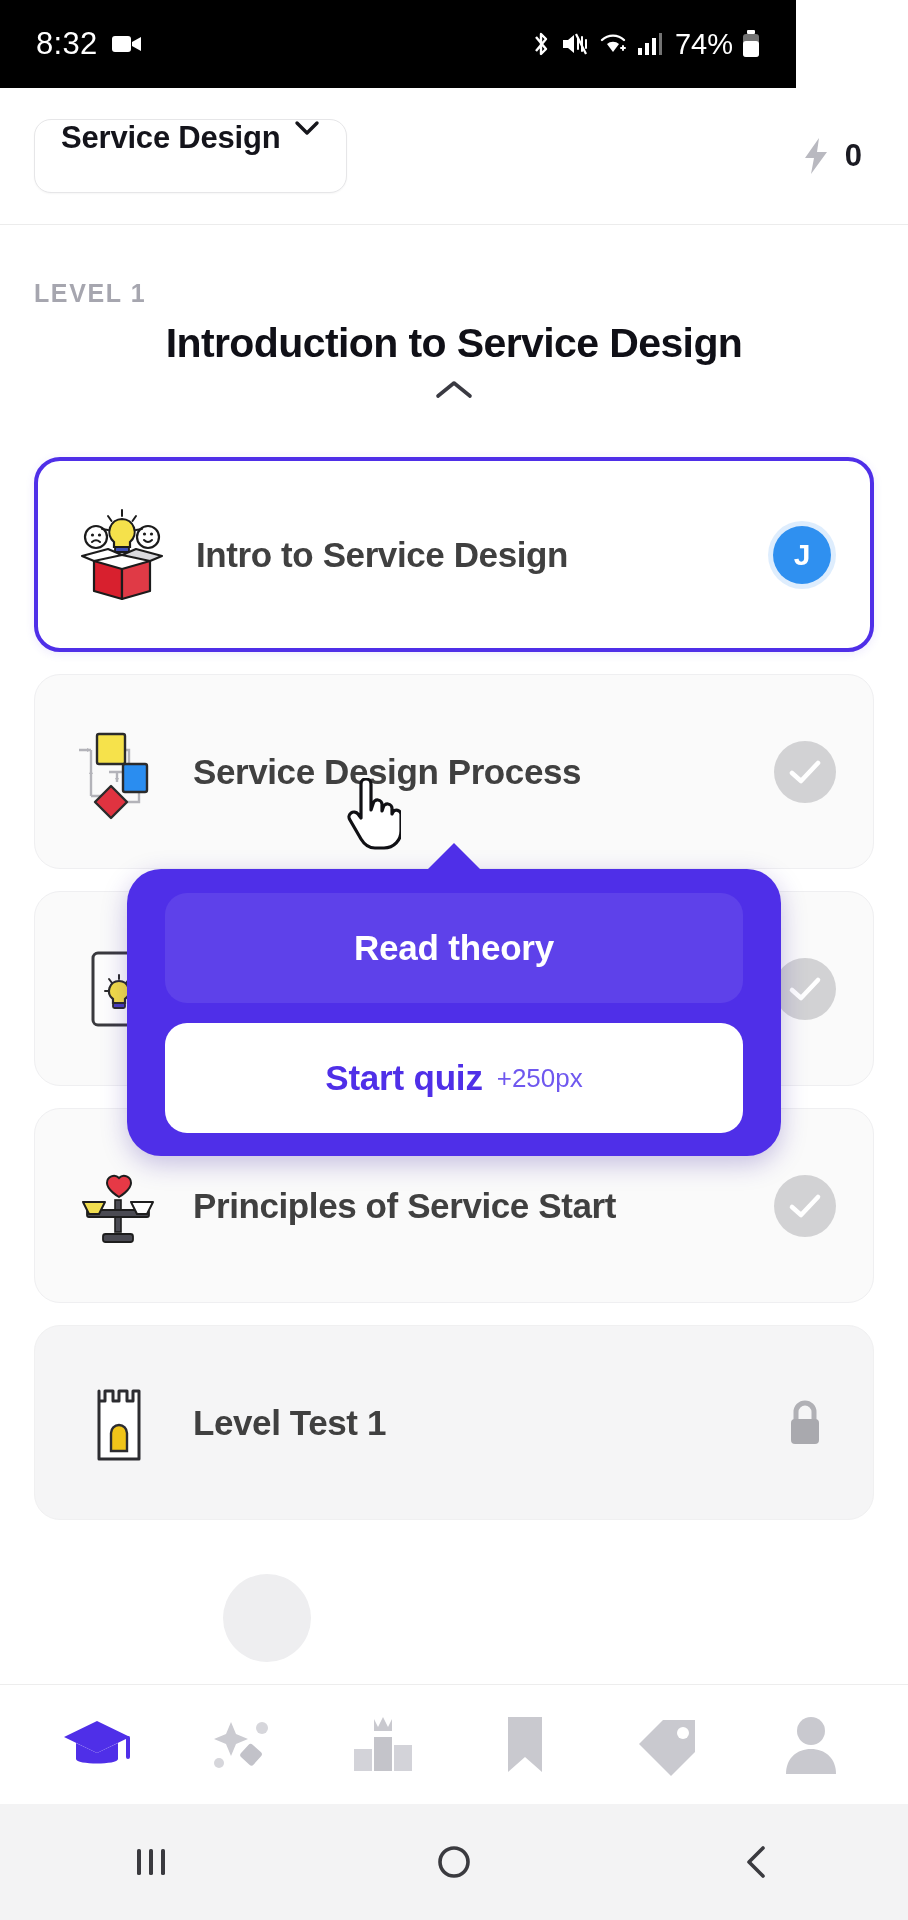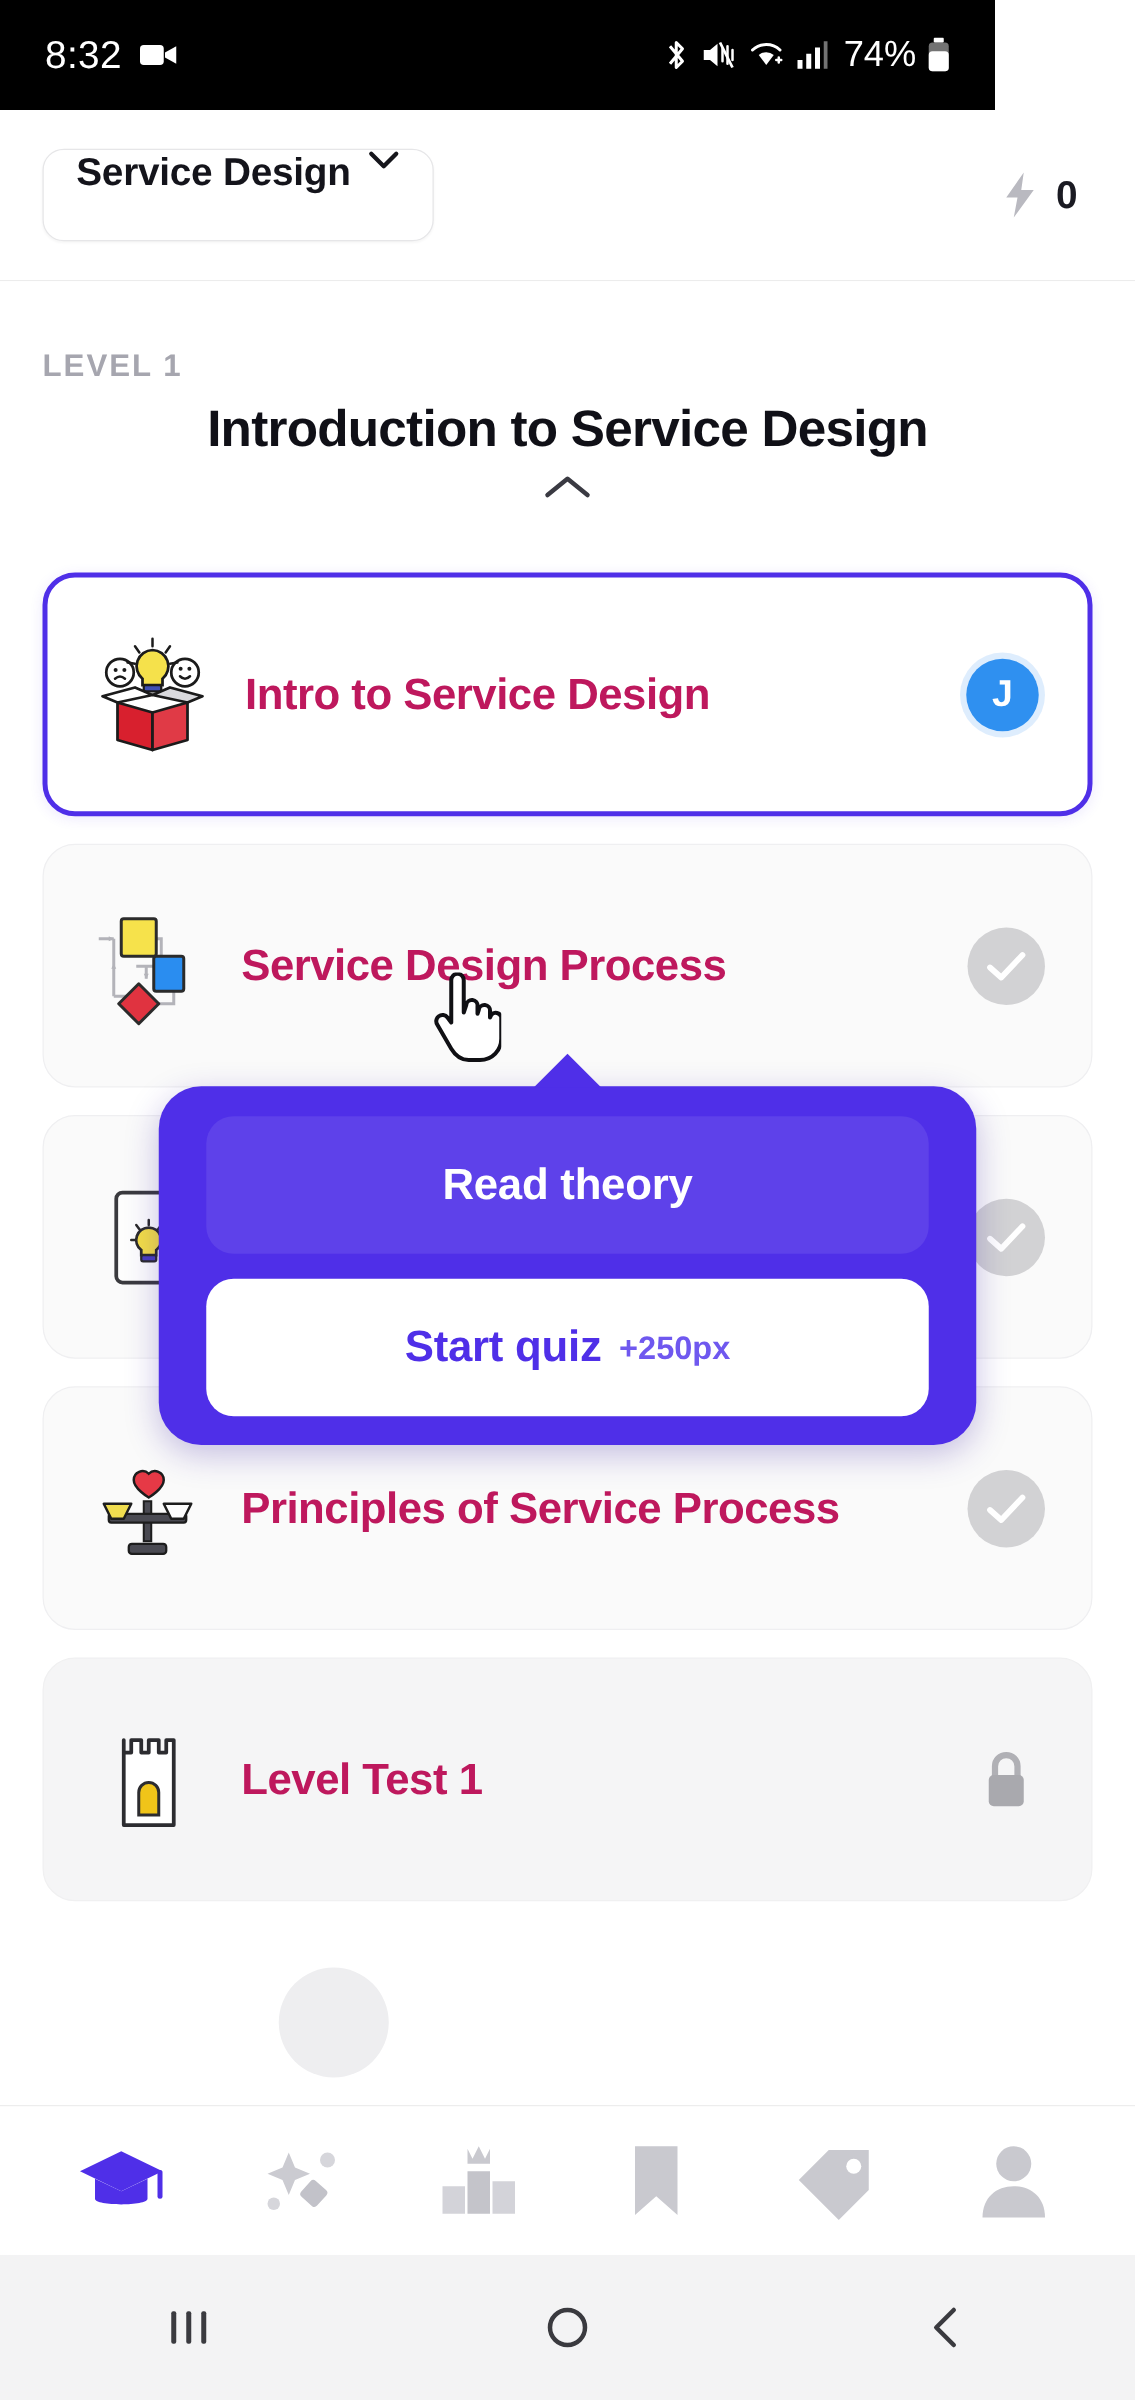--- a/index.html
+++ b/index.html
@@ -75,21 +75,21 @@
   }
   .card.active {
     background:#fff;
     border:4px solid #4f2fe8;
     box-shadow:0 2px 10px rgba(79,47,232,.10);
   }
   .card.locked { background:#f5f5f6; border-color:#f0f0f1; }
   .card-ico { width:104px; flex:0 0 104px; display:flex; align-items:center; justify-content:center; }
   .card-title {
     flex:1 1 auto; margin-left:22px;
-    font-size:35px; font-weight:700; color:#be185d; letter-spacing:-.4px;
+    font-size:35px; font-weight:700; color:#404040; letter-spacing:-.4px;
   }
   .card-right { flex:0 0 auto; width:72px; display:flex; align-items:center; justify-content:center; }
 
   .avatar {
     width:58px; height:58px; border-radius:50%;
     background:#2f90f0; color:#fff;
     display:flex; align-items:center; justify-content:center;
     font-size:30px; font-weight:700;
     box-shadow:0 0 0 5px rgba(47,144,240,.16);
   }
@@ -114,21 +114,21 @@
   }
   .pbtn {
     height:110px; border-radius:22px;
     display:flex; align-items:center; justify-content:center;
     gap:14px;
   }
   .pbtn.primary { background:#5e41ea; margin-bottom:20px; }
   .pbtn.primary .t { color:#fff; font-size:35px; font-weight:700; letter-spacing:-.2px; }
   .pbtn.secondary { background:#ffffff; }
   .pbtn.secondary .t { color:#4f2fe8; font-size:35px; font-weight:700; letter-spacing:-.2px; }
-  .pbtn.secondary .sub { color:#6f58ef; font-size:26px; font-weight:700; }
+  .pbtn.secondary .sub { color:#6f58ef; font-size:26px; font-weight:400; }
 
   .cursor { position:absolute; left:341px; top:778px; z-index:60; pointer-events:none; }
 
   
   .peek { position:absolute; left:207px; top:1333px; z-index:5; }
 
   
   .bottomnav {
     position:absolute; bottom:116px; left:0; width:908px; height:120px;
     background:#fff; border-top:1px solid #ededed;
@@ -288,21 +288,21 @@
         <div class="card-ico">
           <svg width="96" height="96" viewBox="0 0 96 96">
             <path d="M48 20 a7 7 0 0 0 -12 5 c0 7 12 14 12 14 s12 -7 12 -14 a7 7 0 0 0 -12 -5 z" fill="#e63946" stroke="#1d1d1d" stroke-width="2"></path>
             <rect x="44" y="42" width="6" height="32" fill="#4a4a52" stroke="#1d1d1d" stroke-width="1.6"></rect>
             <rect x="16" y="52" width="62" height="7" rx="2" fill="#4a4a52" stroke="#1d1d1d" stroke-width="1.8"></rect>
             <path d="M12 44 L34 44 L28 56 L18 56 Z" fill="#f0dd4f" stroke="#1d1d1d" stroke-width="2" stroke-linejoin="round"></path>
             <path d="M60 44 L82 44 L76 56 L66 56 Z" fill="#fdfdfd" stroke="#1d1d1d" stroke-width="2" stroke-linejoin="round"></path>
             <rect x="32" y="76" width="30" height="8" rx="2.5" fill="#4a4a52" stroke="#1d1d1d" stroke-width="1.8"></rect>
           </svg>
         </div>
-        <div class="card-title">Principles of Service Process</div>
+        <div class="card-title">Principles of Service Start</div>
         <div class="card-right">
           <div class="check-circle">
             <svg width="34" height="28" viewBox="0 0 34 28">
               <path d="M4 15 L13 23 L30 5" stroke="#fff" stroke-width="4.6" fill="none" stroke-linecap="round" stroke-linejoin="round"></path>
             </svg>
           </div>
         </div>
       </div>
 
       <div class="card locked">

